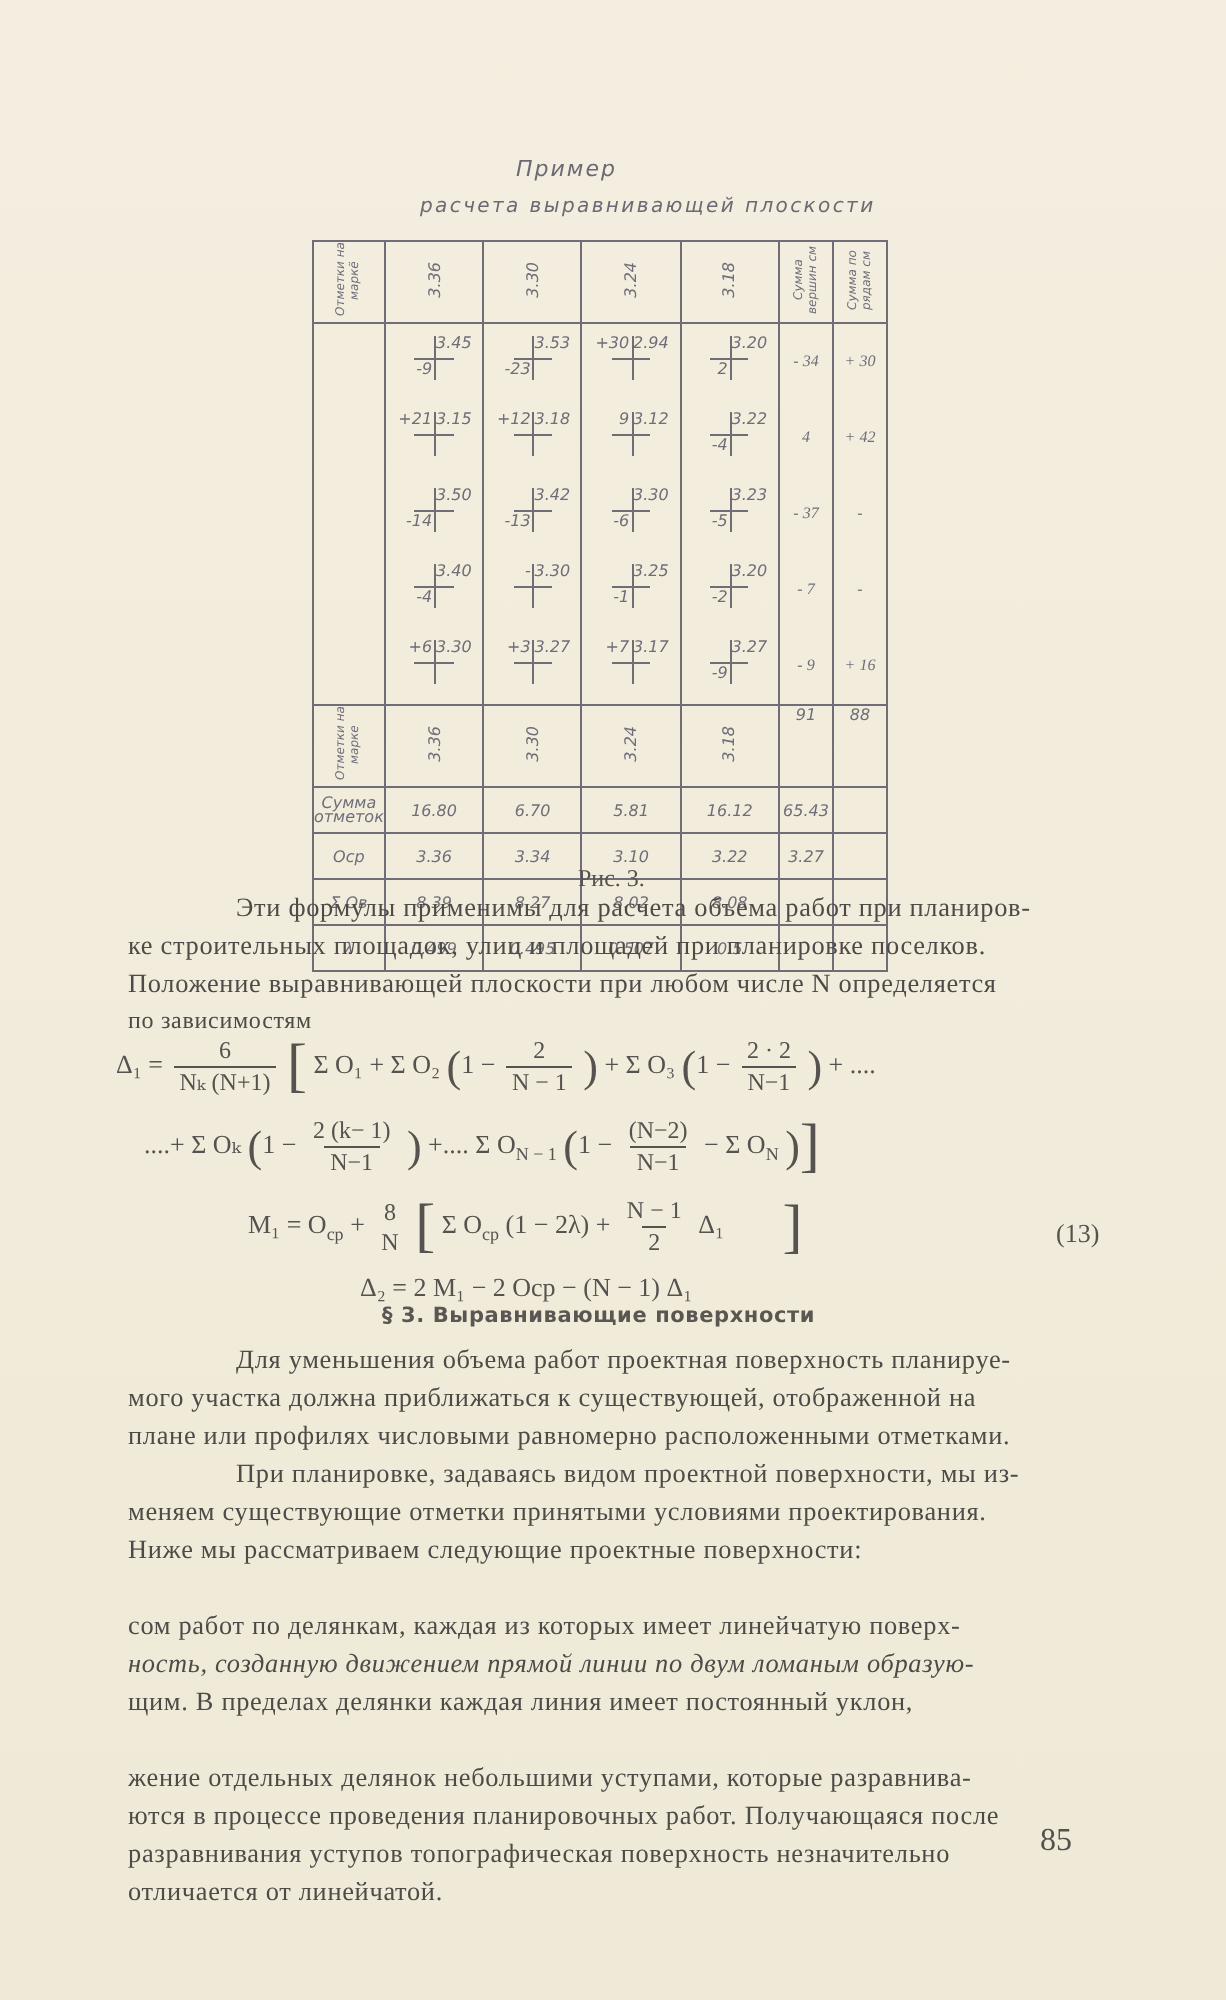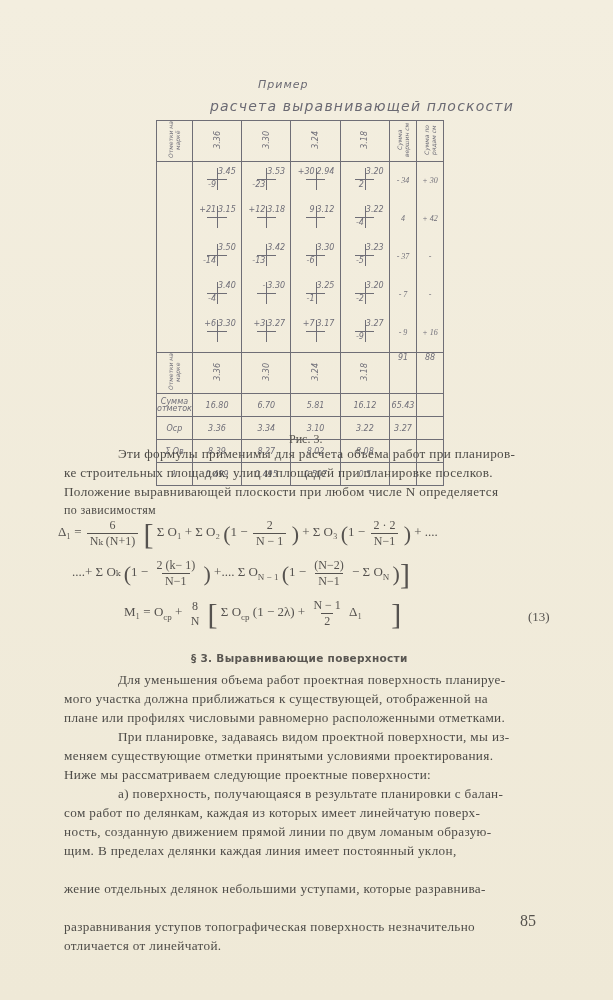--- a/index.html
+++ b/index.html
@@ -7,21 +7,21 @@
     width: 613px; height: 1000px; overflow: hidden;
     background: #f1ecdc;
     font-family: "Liberation Serif", "DejaVu Serif", serif;
     color: #4a4743;
     position: relative;
   }
   .page { position: absolute; inset: 0; background: linear-gradient(180deg,#f3eedf 0%,#efe9d7 100%); padding-left: 33px; }
 
   
   .fig-title1 { position:absolute; left:258px; top:78px; font-family:"DejaVu Sans",sans-serif; font-style:italic; font-size:11px; color:#6b6a73; letter-spacing:1px; }
-  .fig-title2 { position:absolute; left:210px; top:98px; font-family:"DejaVu Sans",sans-serif; font-style:italic; font-size:14px; color:#6b6a73; letter-spacing:1.2px; }
+  .fig-title2 { position:absolute; left:210px; top:98px; font-family:"DejaVu Sans",sans-serif; font-style:italic; font-size:10px; color:#6b6a73; letter-spacing:1.2px; }
 
   table.calc {
     position:absolute; left:156px; top:120px; width:288px; height:302px;
     border-collapse: collapse; font-family:"DejaVu Sans",sans-serif; font-style:italic;
     color:#6f6e78; font-size:8px;
   }
   table.calc td { border:1px solid #6f6e76; text-align:center; vertical-align:middle; padding:0; }
   table.calc .hdr td { height:38px; }
   table.calc .vert { writing-mode: vertical-rl; transform: rotate(180deg); font-size:8px; line-height:9px; display:inline-block; }
   table.calc .vert.small { font-size:6px; line-height:7px; }
@@ -337,31 +337,32 @@
     <span>(1 − 2λ) +</span>
     <span class="frac">
         <span class="num">N − 1</span>
         <span class="den">2</span>
       </span>
     <span>Δ₁</span>
     <span class="big" style="margin-left:26px">]</span>
   </div>
   <div class="formula" style="left:498px; top:609px;margin-left:30px;">(13)</div>
 
+  <div class="formula" style="left:180px; top:636px;">Δ₂ = 2 M₁ − 2 Oср − (N − 1) Δ₁</div>
 
   <div class="section">§ 3. Выравнивающие поверхности</div>
 
   <div class="txt" style="left:118px; top:670px;">Для уменьшения объема работ проектная поверхность планируе-</div>
   <div class="txt" style="left:64px; top:689px;">мого участка должна приближаться к существующей, отображенной на</div>
   <div class="txt" style="left:64px; top:708px;">плане или профилях числовыми равномерно расположенными отметками.</div>
   <div class="txt" style="left:118px; top:727px;">При планировке, задаваясь видом проектной поверхности, мы из-</div>
   <div class="txt" style="left:64px; top:746px;">меняем существующие отметки принятыми условиями проектирования.</div>
   <div class="txt" style="left:64px; top:765px;">Ниже мы рассматриваем следующие проектные поверхности:</div>
-  <div class="txt" style="left:118px; top:784px;">а) поверхность, получающаяся в результате планировки с балан-</div>
   <div class="txt" style="left:64px; top:803px;">сом работ по делянкам, каждая из которых имеет линейчатую поверх-</div>
-  <div class="txt" style="left:64px; top:822px;">ность, созданную движением прямой линии по двум ломаным образую-</div>
+  <div class="txt" style="left:64px; top:822px;font-style:italic;">ность, созданную движением прямой линии по двум ломаным образую-</div>
   <div class="txt" style="left:64px; top:841px;">щим. В пределах делянки каждая линия  имеет  постоянный  уклон,</div>
   <div class="txt" style="left:64px; top:879px;">жение отдельных делянок небольшими уступами, которые разравнива-</div>
+  <div class="txt" style="left:64px; top:898px;">ются в процессе проведения планировочных работ. Получающаяся после</div>
   <div class="txt" style="left:64px; top:917px;">разравнивания уступов топографическая  поверхность  незначительно</div>
   <div class="txt" style="left:64px; top:936px;">отличается от линейчатой.</div>
 
   <div class="pagenum" style="top:912px">85</div>
 </div>
 
 </body></html>

